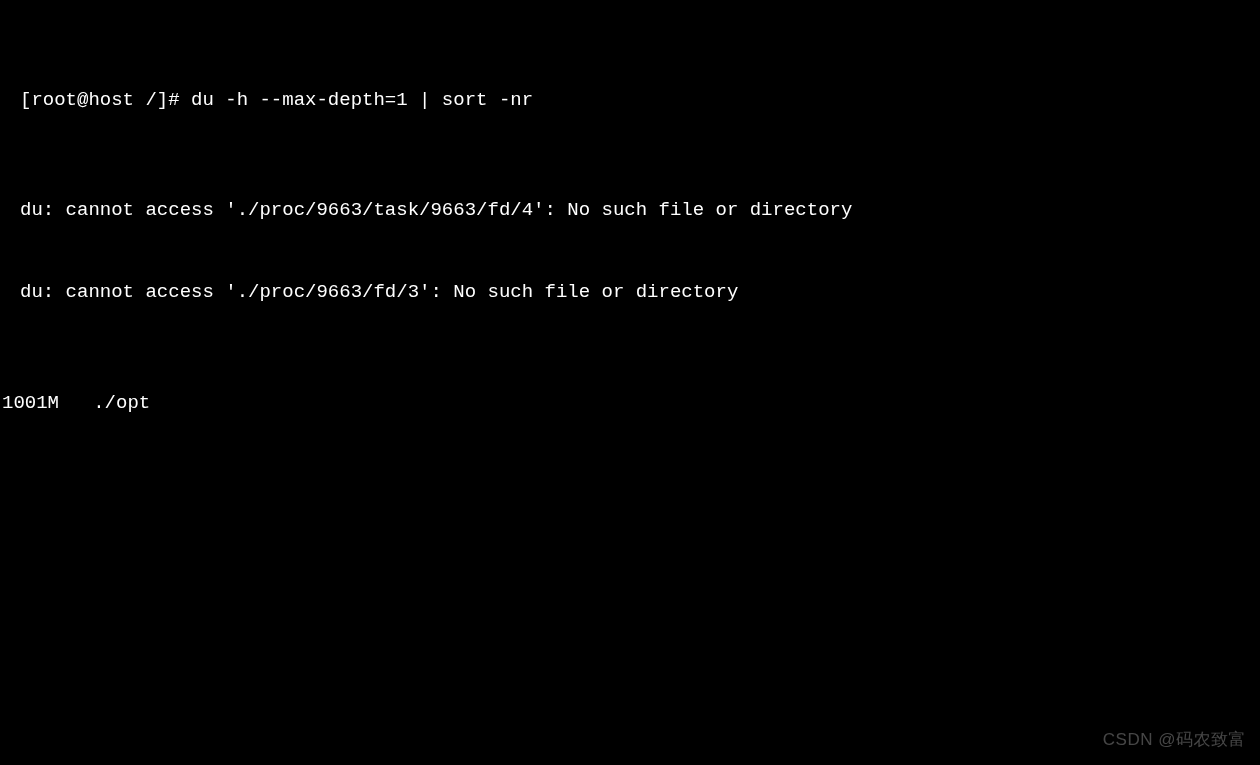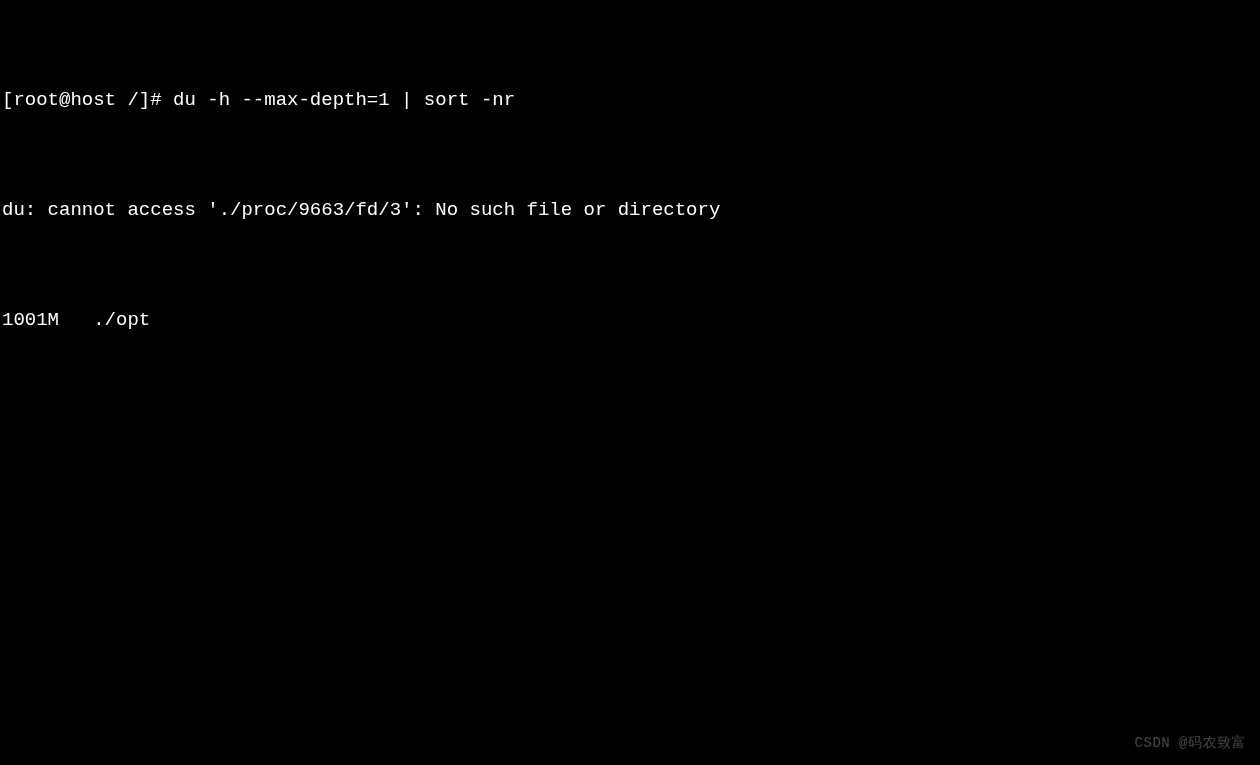--- a/index.html
+++ b/index.html
@@ -9,41 +9,42 @@
       font-family: "Consolas", "Courier New", monospace;
       font-size: 19px;
       line-height: 1.45;
       padding: 4px 2px;
       width: 1260px;
       height: 765px;
       overflow: hidden;
       position: relative;
     }
     .term { white-space: pre; }
-    .line { white-space: pre; }
+    .line { white-space: pre; margin-left: 18px; }
     .row { display: flex; }
     .col-size { width: 8ch; }
     .col-path { }
     .watermark {
       position: absolute;
       right: 14px;
       bottom: 12px;
       color: rgba(200,200,200,0.35);
-      font-family: Liberation Mono, monospace;
-      font-size: 14px;
+      font-family: Liberation Sans, sans-serif;
+      font-size: 17px;
       letter-spacing: 0.5px;
     }
   </style>
 </head>
 <body>
 
 <div class="term">
 
   <div class="line"><span>[root@host /]# </span><span>du -h --max-depth=1 | sort -nr</span></div>
 
+  <div class="line">du: cannot access './proc/9663/task/9663/fd/4': No such file or directory</div>
   <div class="line">du: cannot access './proc/9663/fd/3': No such file or directory</div>
 
   <div class="row"><span class="col-size">1001M</span><span class="col-path">./opt</span></div>
   
   
   
   
   
   
   

